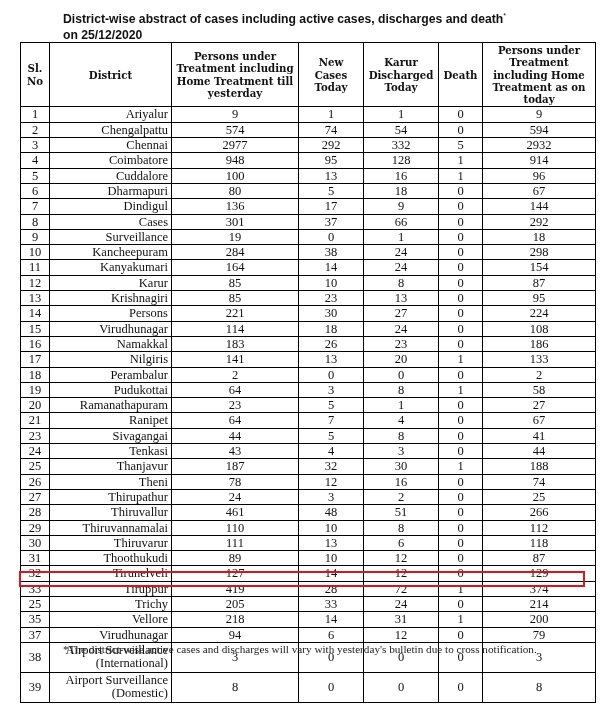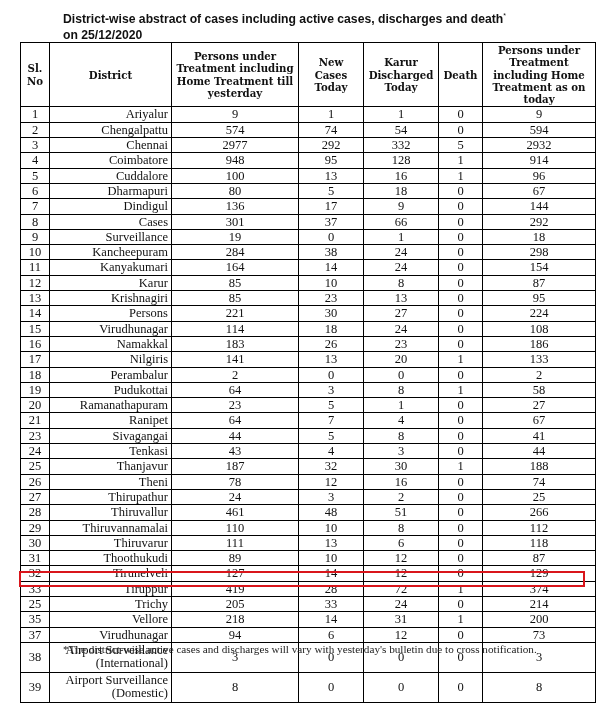--- a/index.html
+++ b/index.html
@@ -361,21 +361,21 @@
         <td class="num">1</td>
         <td class="num">200</td>
       </tr>
       <tr class="hl">
         <td class="sl">37</td>
         <td class="dist">Virudhunagar</td>
         <td class="num yest">94</td>
         <td class="num">6</td>
         <td class="num">12</td>
         <td class="num">0</td>
-        <td class="num">73</td>
+        <td class="num">79</td>
       </tr>
       <tr class="tall">
         <td class="sl">38</td>
         <td class="dist">Airport Surveillance (International)</td>
         <td class="num yest">3</td>
         <td class="num">0</td>
         <td class="num">0</td>
         <td class="num">0</td>
         <td class="num">3</td>
       </tr>

